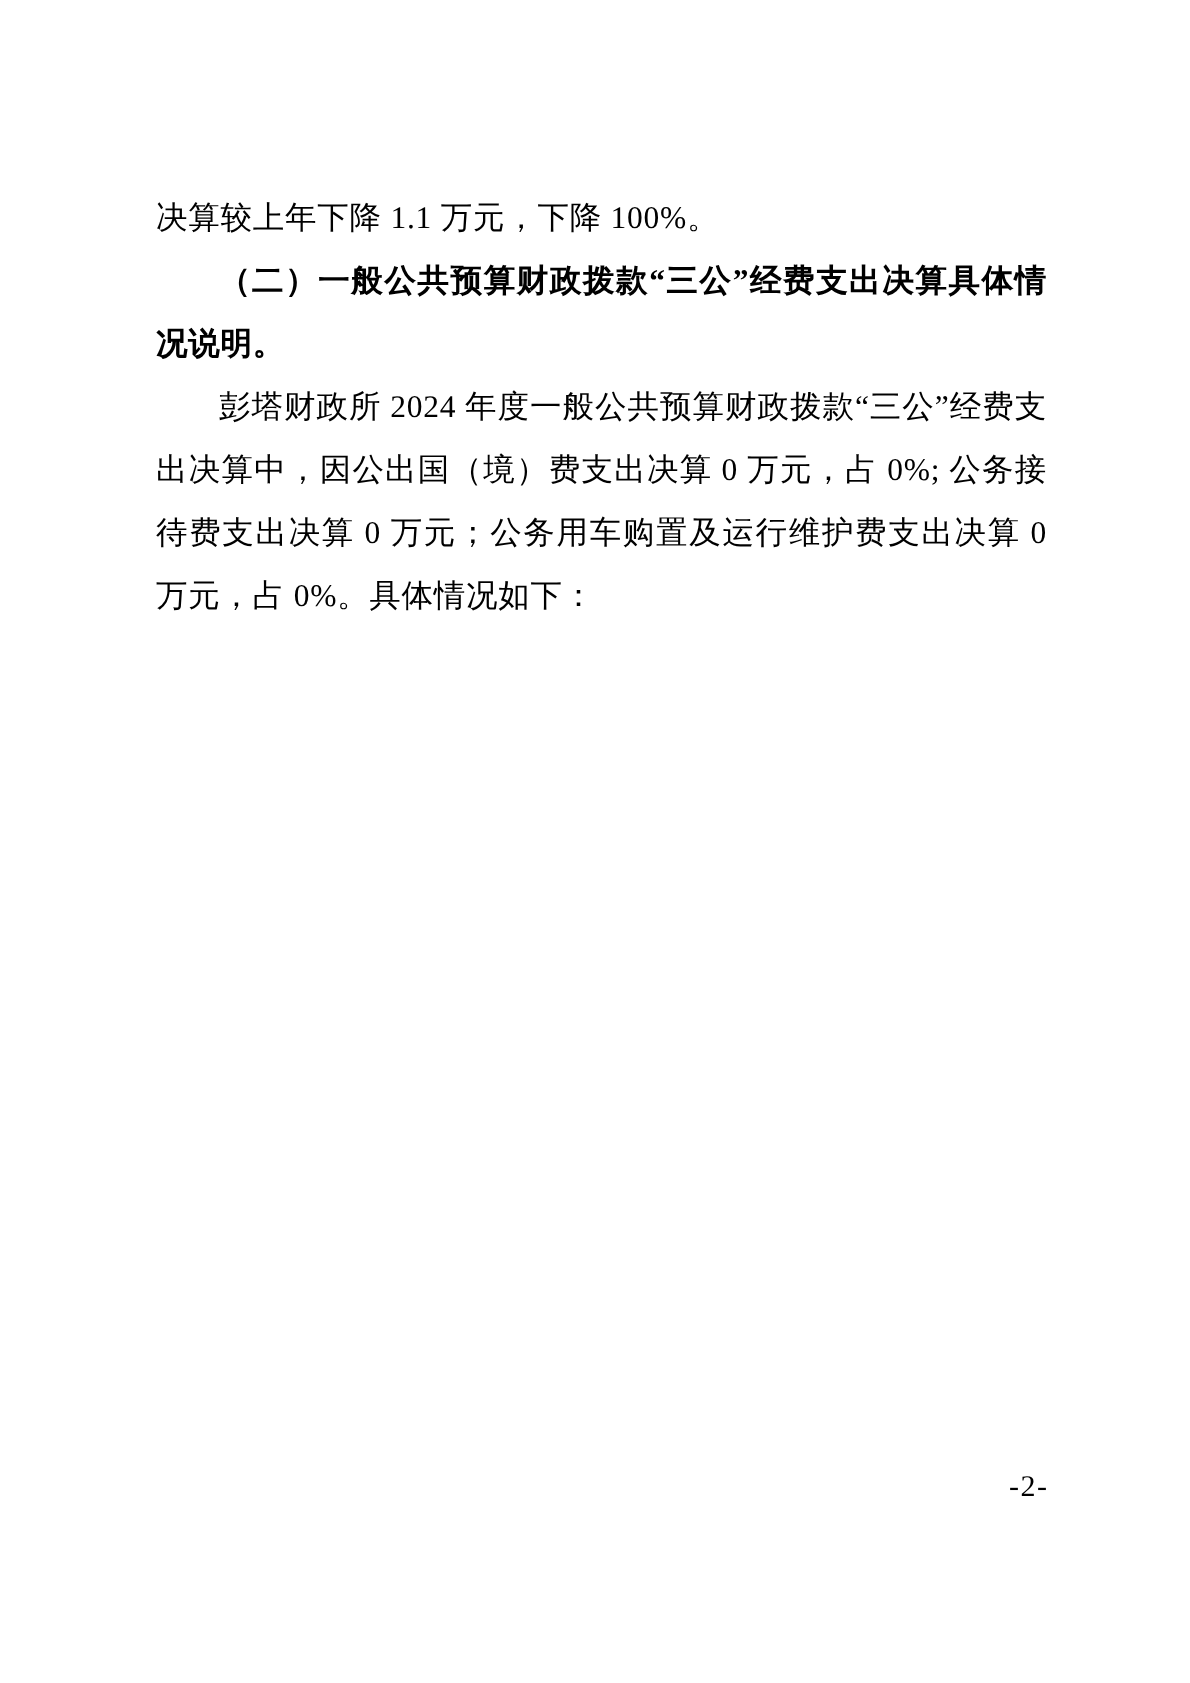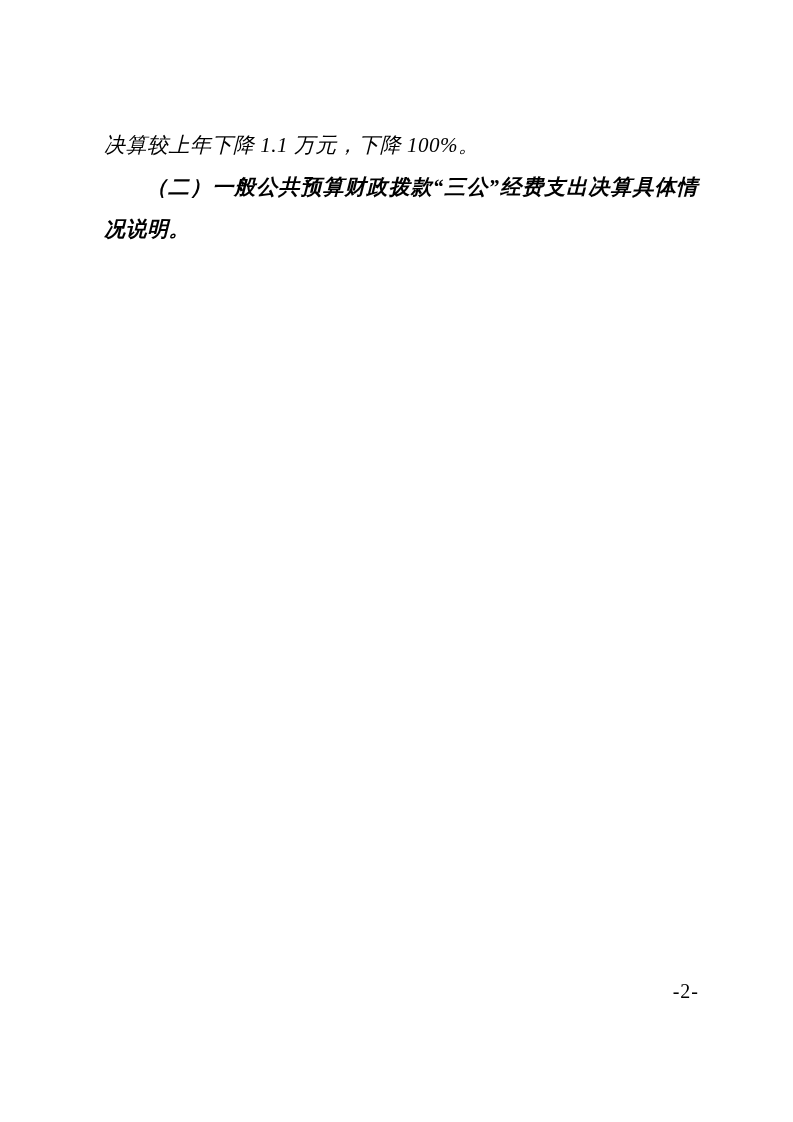--- a/index.html
+++ b/index.html
@@ -22,21 +22,20 @@
     width: 594px;
   }
   .para {
     margin: 0;
     font-size: 21px;
     line-height: 42px;
     text-align: justify;
     text-indent: 2em;
     letter-spacing: 0.5px;
     word-break: break-all;
-    font-style: italic;
   }
   .para.no-indent {
     text-indent: 0;
   }
   .bold {
     font-weight: bold;
   }
   .page-number {
     position: absolute;
     right: 94px;
@@ -51,19 +50,22 @@
 <div class="doc-body">
 
   <p class="para no-indent">
     <span>决算较上年下降 1.1 万元，下降 100%。</span>
   </p>
 
   <p class="para">
     <span class="bold">（二）一般公共预算财政拨款“三公”经费支出决算具体情况说明。</span>
   </p>
 
+  <p class="para">
+    <span>彭塔财政所 2024 年度一般公共预算财政拨款“三公”经费支出决算中，因公出国（境）费支出决算 0 万元，占 0%; 公务接待费支出决算 0 万元；公务用车购置及运行维护费支出决算 0 万元，占 0%。具体情况如下：</span>
+  </p>
 
 
 
 
 </div>
 
 <div class="page-number">-2-</div>
 
 </body></html>

